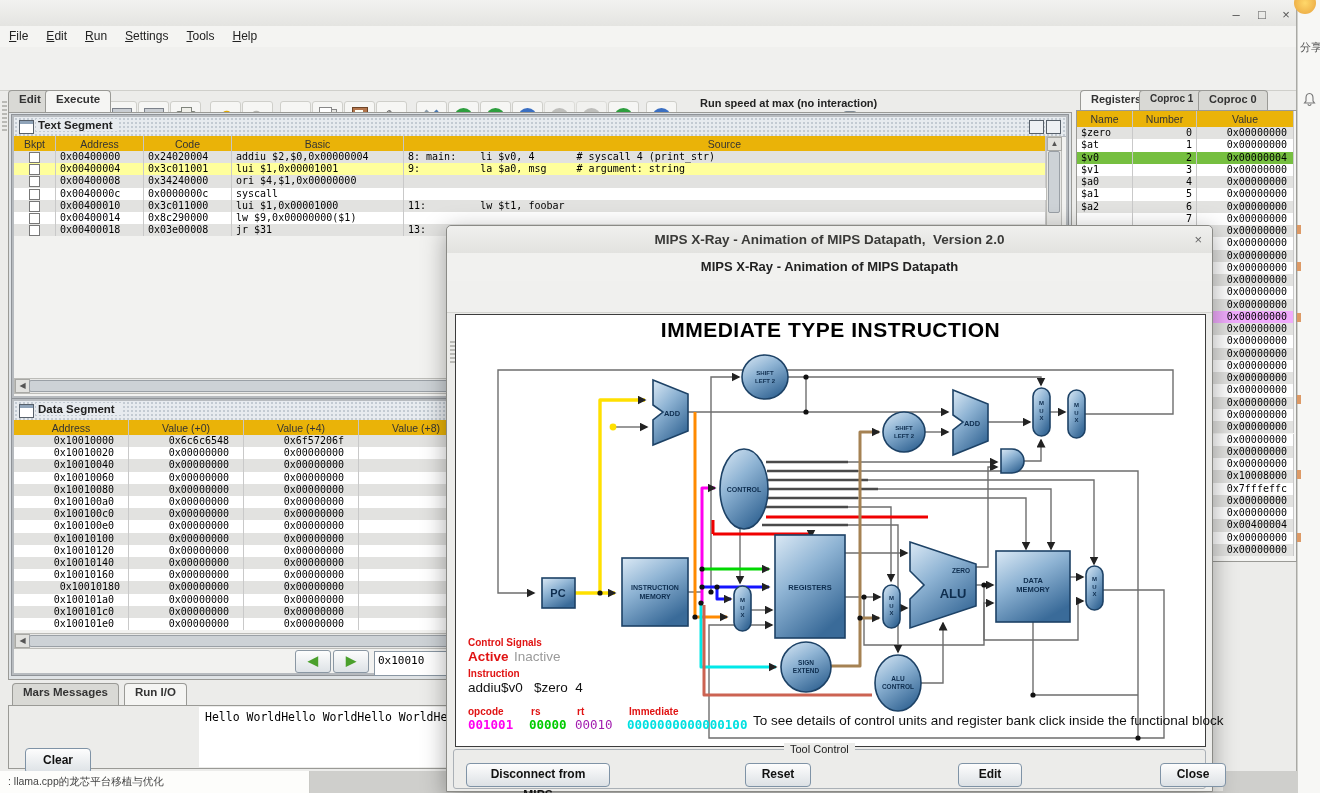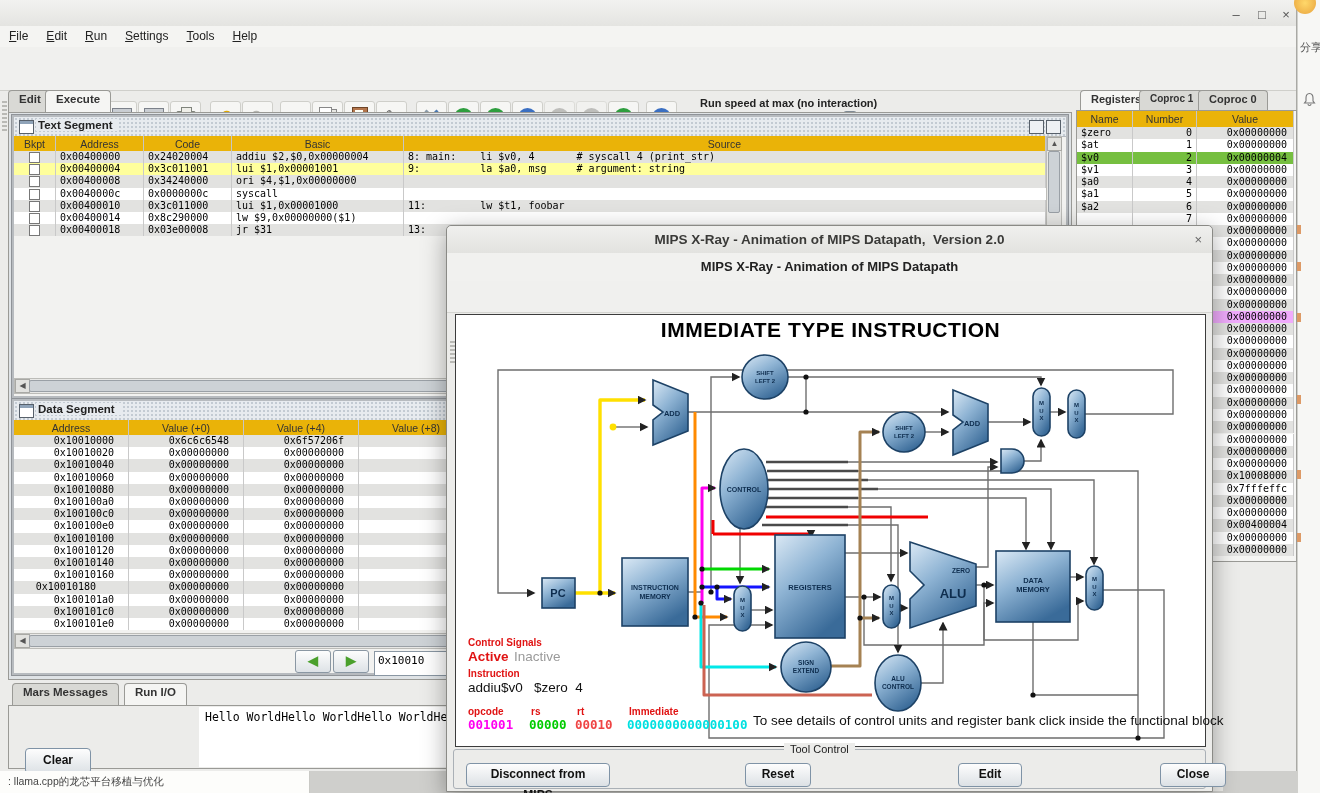--- a/index.html
+++ b/index.html
@@ -343,21 +343,21 @@
             <div class="cell"></div>
           </div>
           <div class="row mono" style="top: 134.2px; height: 12.2px; grid-template-columns: 115px 115px 115px 115px 1fr; background: rgb(255, 255, 255);">
             <div class="cell" style="text-align: right; padding-right: 14px;">0x10010160</div>
             <div class="cell" style="text-align: right; padding-right: 14px;">0x00000000</div>
             <div class="cell" style="text-align: right; padding-right: 14px;">0x00000000</div>
             <div class="cell" style="text-align: right; padding-right: 14px;"></div>
             <div class="cell"></div>
           </div>
           <div class="row mono" style="top: 146.4px; height: 12.2px; grid-template-columns: 115px 115px 115px 115px 1fr; background: rgb(226, 226, 224);">
-            <div class="cell" style="text-align: right; padding-right: 32px;">0x10010180</div>
+            <div class="cell" style="text-align: right; padding-right: 8px;">0x10010180</div>
             <div class="cell" style="text-align: right; padding-right: 14px;">0x00000000</div>
             <div class="cell" style="text-align: right; padding-right: 14px;">0x00000000</div>
             <div class="cell" style="text-align: right; padding-right: 14px;"></div>
             <div class="cell"></div>
           </div>
           <div class="row mono" style="top: 158.6px; height: 12.2px; grid-template-columns: 115px 115px 115px 115px 1fr; background: rgb(255, 255, 255);">
             <div class="cell" style="text-align: right; padding-right: 14px;">0x100101a0</div>
             <div class="cell" style="text-align: right; padding-right: 14px;">0x00000000</div>
             <div class="cell" style="text-align: right; padding-right: 14px;">0x00000000</div>
             <div class="cell" style="text-align: right; padding-right: 14px;"></div>
@@ -789,21 +789,21 @@
     <div class="ov" style="left:12px;top:334px;font-size:13.5px;color:#e01313;font-weight:bold">Active</div>
     <div class="ov" style="left:58px;top:334px;font-size:13.5px;color:#9a9a9a">Inactive</div>
     <div class="ov lblr" style="left:12px;top:353px">Instruction</div>
     <div class="ov" style="left:12px;top:365px;font-size:13.5px;color:#111">addiu$v0   $zero  4</div>
     <div class="ov lblr" style="left:12px;top:391px">opcode</div>
     <div class="ov lblr" style="left:75px;top:391px">rs</div>
     <div class="ov lblr" style="left:121px;top:391px">rt</div>
     <div class="ov lblr" style="left:173px;top:391px">Immediate</div>
     <div class="ov mono" style="left:12px;top:402px;font-size:12.5px;font-weight:bold;color:#ff00f0">001001</div>
     <div class="ov mono" style="left:73px;top:402px;font-size:12.5px;font-weight:bold;color:#00cc00">00000</div>
-    <div class="ov mono" style="left:119px;top:402px;font-size:12.5px;font-weight:bold;color:#ef4444">00010</div>
+    <div class="ov mono" style="left:119px;top:402px;font-size:12.5px;font-weight:normal;color:#a21caf">00010</div>
     <div class="ov mono" style="left:171px;top:402px;font-size:12.5px;font-weight:bold;color:#00e0e0">0000000000000100</div>
     <div class="ov" style="left:297px;top:398px;font-size:13.5px;color:#111">To see details of control units and register bank click inside the functional block</div>
   </div>
 
   <div id="toolctl" class="abs">
     <div id="toolctl-legend" class="abs">Tool Control</div>
     <div class="btn3d dlgbtn" style="left:12px;width:122px">Disconnect from MIPS</div>
     <div class="btn3d dlgbtn" style="left:291px;width:44px">Reset</div>
     <div class="btn3d dlgbtn" style="left:504px;width:42px">Edit</div>
     <div class="btn3d dlgbtn" style="left:706px;width:44px">Close</div>

